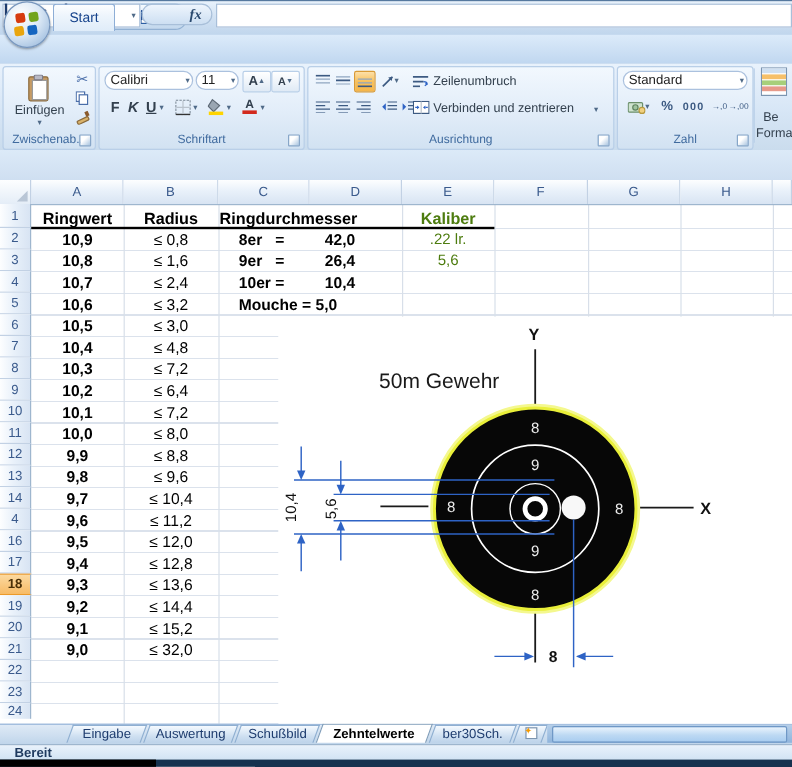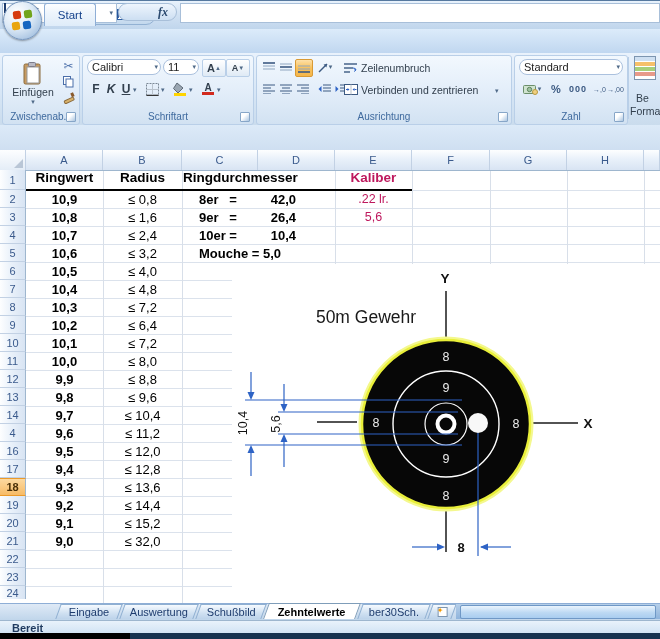--- a/index.html
+++ b/index.html
@@ -68,26 +68,26 @@
     border-right:1px solid #9eb6ce;border-bottom:1px solid #c2d1e4;display:flex;align-items:center;
     justify-content:center;font-size:11px;color:#3a5a8c;box-sizing:border-box}
   .rn.first{height:20px}
   .rn.sel{background:linear-gradient(#fcd9a0,#f7bb66);border-top:1px solid #ec9a29;
     border-bottom:1px solid #ec9a29;color:#4a3008;font-weight:bold}
   .vline{position:absolute;width:1px;background:#d8dfe9}
   .hlines{position:absolute;left:26px;top:40px;width:634px;height:413px;
     background:repeating-linear-gradient(to bottom,#dbe2ec 0 1px,transparent 1px 18px)}
   .cells{position:absolute;left:26px;top:20px;width:634px}
   .drow{display:flex;height:18px;align-items:center}
-  .hrow{display:flex;height:20px;align-items:flex-start}
+  .hrow{display:flex;height:20px;align-items:flex-end}
   .cA{width:77px;text-align:center;font-weight:bold;font-size:13px;color:#000}
   .cB{width:79px;text-align:center;font-weight:normal;font-size:13px;color:#000}
   .cCD{width:153px;display:flex;align-items:center;padding-left:17px;box-sizing:border-box;
     font-weight:bold;font-size:13px;color:#000}
-  .cE{width:77px;text-align:center;font-size:12.5px;color:#be185d}
+  .cE{width:77px;text-align:center;font-size:12.5px;color:#4d7c0f}
   .hd{font-weight:bold;font-size:13.5px}
   .cdl{white-space:pre;width:64px}
   .cdv{width:33px;text-align:right}
   .blackline{left:26px;top:188.5px;width:386px;height:2px;background:#000}
   .chart{left:232px;top:264px;width:428px;height:339px;background:#fff;z-index:10}
   svg text{font-family:"Liberation Sans",sans-serif}
   
   .tabbar{left:0;top:603px;width:660px;height:17px;background:linear-gradient(#dfeaf6,#bed4ea);
     border-top:1px solid #8eaed6}
   .nav{position:absolute;top:3px;font-size:9px;color:#1e3c6e;width:11px;text-align:center}
@@ -475,21 +475,21 @@
     <div class="drow">
       <div class="cA">10,6</div>
       <div class="cB">≤ 3,2</div>
       <div class="cCD">
           <span class="cdl" style="width:auto">Mouche = 5,0</span>
         </div>
       <div class="cE"></div>
     </div>
     <div class="drow">
         <div class="cA">10,5</div>
-        <div class="cB">≤ 4,0</div>
+        <div class="cB">≤ 3,0</div>
       </div>
     <div class="drow">
         <div class="cA">10,4</div>
         <div class="cB">≤ 4,8</div>
       </div>
     <div class="drow">
         <div class="cA">10,3</div>
         <div class="cB">≤ 7,2</div>
       </div>
     <div class="drow">

